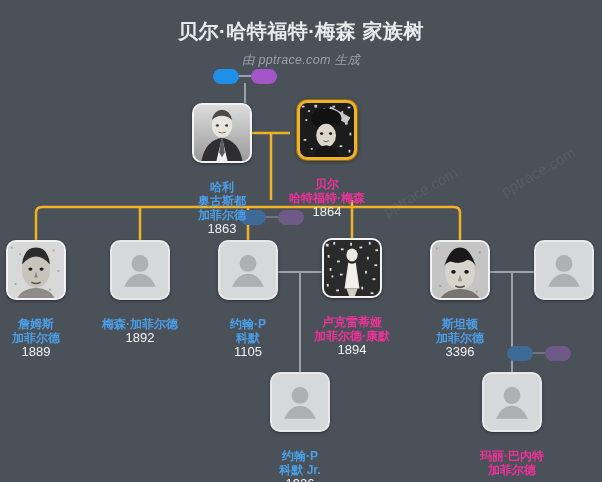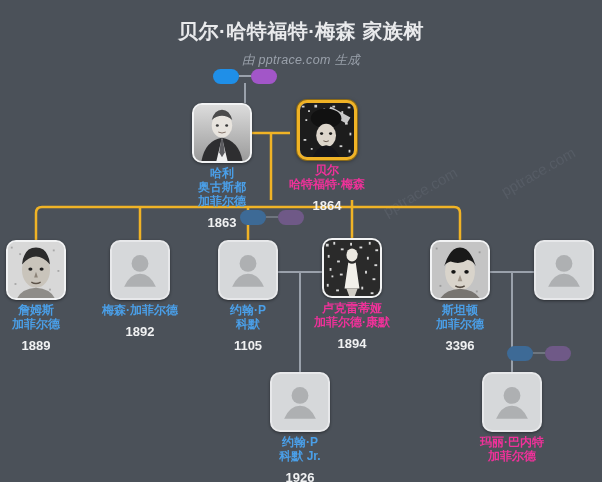--- a/index.html
+++ b/index.html
@@ -41,27 +41,27 @@
   }
   .frame.root{border:3px solid #f0b326;box-shadow:0 0 0 1px #8b6a18,0 1px 4px rgba(0,0,0,.5);}
   .frame.ph{background:#d6d8da;border:2px solid #e7e8ea;}
 
   .photo{position:absolute;left:0;top:0;width:100%;height:100%;}
 
   
   .avglyph{position:absolute;left:0;top:0;width:100%;height:100%;}
 
   .labels{
-    position:absolute;left:-62px;top:63px;width:124px;
+    position:absolute;left:-62px;top:77px;width:124px;
     text-align:center;line-height:14px;
   }
   .nm{font-size:12px;font-weight:bold;display:block;}
   .nm.m{color:#4a9fe8;}
   .nm.f{color:#f0319a;}
-  .yr{font-size:13px;font-weight:bold;color:#f0f1f2;display:block;margin-top:8px;}
+  .yr{font-size:13px;font-weight:normal;color:#f0f1f2;display:block;margin-top:0;}
 
   
   .badge{position:absolute;width:0;height:0;}
   .pill{position:absolute;width:26px;height:15px;border-radius:7.5px;top:-7px;}
   .pill.blue{left:-32px;background:#1f8fe8;}
   .pill.purple{left:6px;background:#a256c8;}
   .badge.dim .pill.blue{background:#3d6a96;}
   .badge.dim .pill.purple{background:#6f5987;}
   .pill-link{position:absolute;left:-6px;top:-1px;width:12px;height:2px;background:#9aa1ab;}
   .badge.dim .pill-link{background:#6e757e;}

